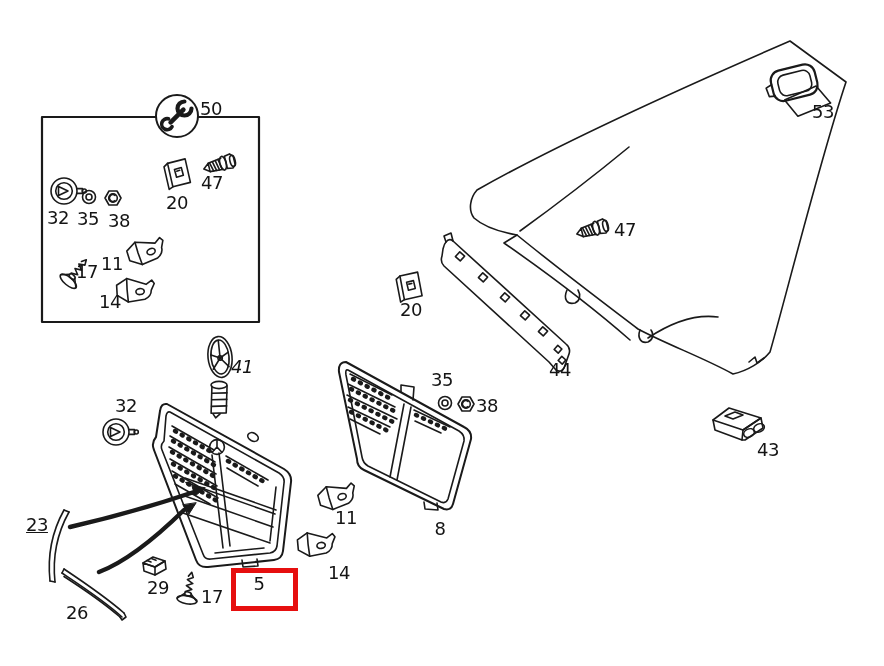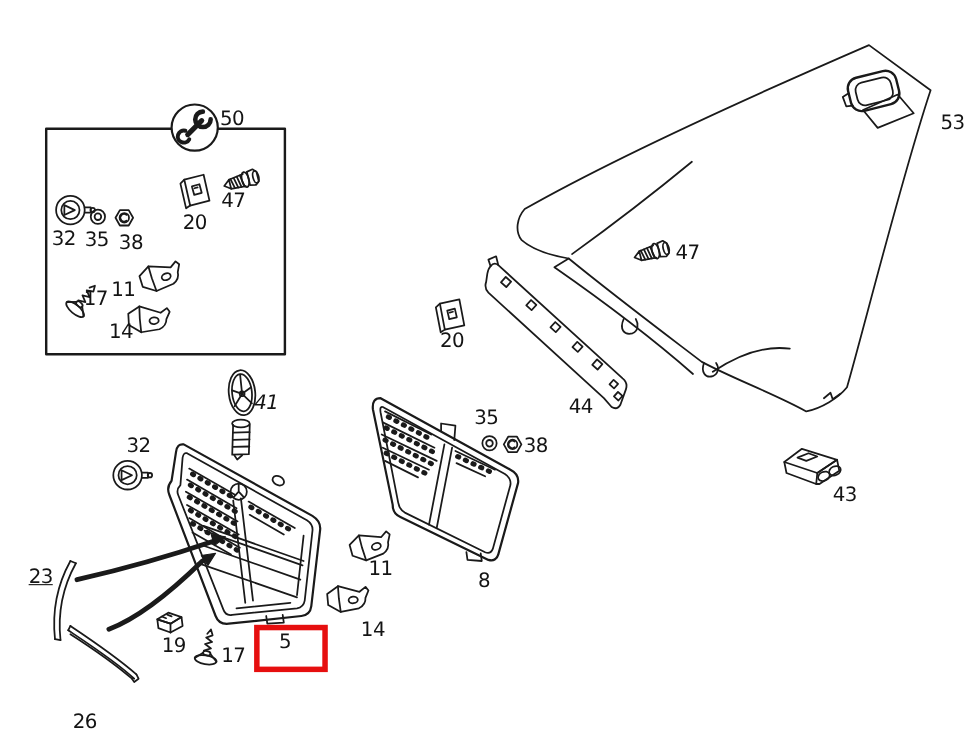--- a/index.html
+++ b/index.html
@@ -233,27 +233,27 @@
     <div class="part-label" style="left: 88px; top: 219px;">35</div>
     <div class="part-label" style="left: 119px; top: 221px;">38</div>
     <div class="part-label" style="left: 177px; top: 203px;">20</div>
     <div class="part-label" style="left: 212px; top: 183px;">47</div>
     <div class="part-label" style="left: 87px; top: 272px;">17</div>
     <div class="part-label" style="left: 112px; top: 264px;">11</div>
     <div class="part-label" style="left: 110px; top: 302px;">14</div>
     <div class="part-label" style="left: 242px; top: 367px; font-style: italic;">41</div>
     <div class="part-label" style="left: 126px; top: 406px;">32</div>
     <div class="part-label" style="left: 37px; top: 525px; text-decoration: underline;">23</div>
-    <div class="part-label" style="left: 77px; top: 613px; margin-top: 44px;">26</div>
-    <div class="part-label" style="left: 158px; top: 588px;">19</div>
+    <div class="part-label" style="left: 77px; top: 613px;">26</div>
+    <div class="part-label" style="left: 158px; top: 588px;">29</div>
     <div class="part-label" style="left: 212px; top: 597px;">17</div>
     <div class="part-label" style="left: 259px; top: 584px;">5</div>
     <div class="part-label" style="left: 339px; top: 573px;">14</div>
     <div class="part-label" style="left: 346px; top: 518px;">11</div>
     <div class="part-label" style="left: 440px; top: 529px;">8</div>
     <div class="part-label" style="left: 442px; top: 380px;">35</div>
     <div class="part-label" style="left: 487px; top: 406px;">38</div>
     <div class="part-label" style="left: 411px; top: 310px;">20</div>
-    <div class="part-label" style="left: 528px; top: 370px;">44</div>
+    <div class="part-label" style="left: 560px; top: 370px;">44</div>
     <div class="part-label" style="left: 625px; top: 230px;">47</div>
-    <div class="part-label" style="left: 866px; top: 112px;">53</div>
+    <div class="part-label" style="left: 823px; top: 112px;">53</div>
     <div class="part-label" style="left: 768px; top: 450px;">43</div>
   </div>
 
 </body></html>

